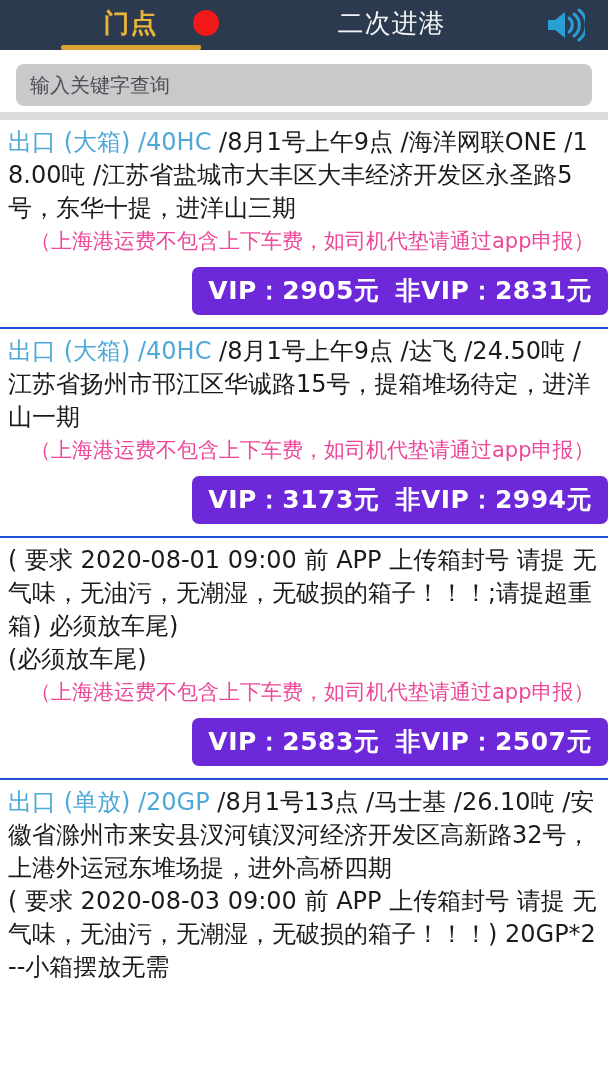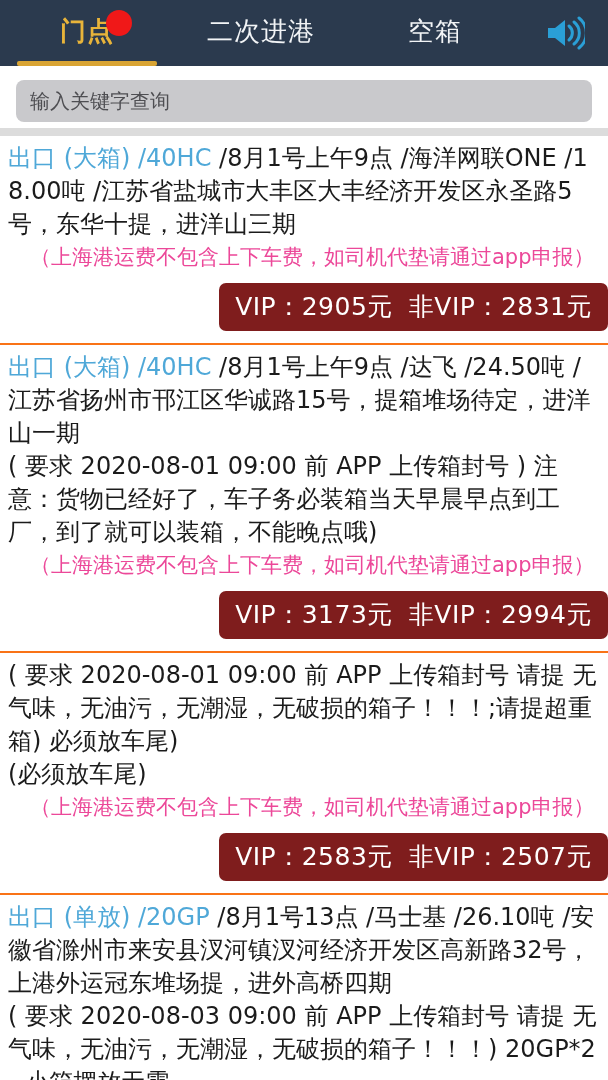--- a/index.html
+++ b/index.html
@@ -8,21 +8,21 @@
     width: 608px;
     height: 1080px;
     overflow: hidden;
     background: #ffffff;
     font-family: "DejaVu Sans", "Liberation Sans", sans-serif;
   }
 
   
   .topbar {
     position: relative;
-    height: 66px;
+    height: 50px;
     background: #2b3a4e;
     display: flex;
     align-items: stretch;
     padding: 0 0 0 0;
   }
   .tabs {
     flex: 1;
     display: flex;
     align-items: stretch;
   }
@@ -94,21 +94,21 @@
   .list {
     background: #ffffff;
     height: 944px;
     overflow: hidden;
   }
   .card {
     position: relative;
     padding: 6px 8px 6px 8px;
     background: #ffffff;
   }
-  .card + .card { border-top: 2px solid #f97316; }
+  .card + .card { border-top: 2px solid #1d4ed8; }
 
   .desc {
     font-size: 24px;
     line-height: 33px;
     color: #1b1b1b;
     word-break: break-all;
   }
   .desc .hl { color: #4fa8d8; }
 
   .note {
@@ -118,46 +118,43 @@
     padding-left: 22px;
     word-break: break-all;
   }
 
   .price-row {
     display: flex;
     justify-content: flex-end;
     padding: 9px 0 6px 0;
   }
   .price-badge {
-    background: #7f1d1d;
+    background: #6d28d9;
     color: #ffffff;
     font-size: 25px;
-    font-weight: 400;
+    font-weight: 700;
     letter-spacing: 0.5px;
     border-radius: 7px;
     padding: 7px 16px 8px 16px;
     margin-right: -8px;
     white-space: nowrap;
   }
   .price-badge .sep { display: inline-block; width: 16px; }
 </style>
 </head>
 <body>
 
 <div class="topbar">
   <div class="tabs">
     <div class="tab active">
       <span>门点</span>
       <span class="tab-badge"></span>
     </div>
     <div class="tab">
       <span>二次进港</span>
-    </div>
-    <div class="tab">
-      <span>空箱</span>
     </div>
   </div>
   <div class="speaker">
     <svg width="40" height="34" viewBox="0 0 40 34" aria-hidden="true">
       <path d="M3 12 h7 L20 4 v26 L10 22 H3 z" fill="#2a9fd6"></path>
       <path d="M24 10 a9 9 0 0 1 0 14" stroke="#2a9fd6" stroke-width="3" fill="none" stroke-linecap="round"></path>
       <path d="M29 6 a14 14 0 0 1 0 22" stroke="#2a9fd6" stroke-width="3" fill="none" stroke-linecap="round"></path>
       <path d="M34 2 a19 19 0 0 1 0 30" stroke="#2a9fd6" stroke-width="3" fill="none" stroke-linecap="round"></path>
     </svg>
   </div>
@@ -172,21 +169,20 @@
 <div class="list">
     <div class="card">
       <div class="desc"><span class="hl">出口 (大箱) /40HC </span><span>/8月1号上午9点 /海洋网联ONE /18.00吨 /江苏省盐城市大丰区大丰经济开发区永圣路5号，东华十提，进洋山三期</span></div>
       <div class="note">（上海港运费不包含上下车费，如司机代垫请通过app申报）</div>
       <div class="price-row">
         <div class="price-badge"><span>VIP：</span><span>2905元</span><span class="sep"></span><span>非VIP：</span><span>2831元</span></div>
       </div>
     </div>
     <div class="card">
       <div class="desc"><span class="hl">出口 (大箱) /40HC </span><span>/8月1号上午9点 /达飞 /24.50吨 /江苏省扬州市邗江区华诚路15号，提箱堆场待定，进洋山一期</span></div>
-      <div class="desc">( 要求 2020-08-01 09:00 前 APP 上传箱封号 ) 注意：货物已经好了，车子务必装箱当天早晨早点到工厂，到了就可以装箱，不能晚点哦)</div>
       <div class="note">（上海港运费不包含上下车费，如司机代垫请通过app申报）</div>
       <div class="price-row">
         <div class="price-badge"><span>VIP：</span><span>3173元</span><span class="sep"></span><span>非VIP：</span><span>2994元</span></div>
       </div>
     </div>
     <div class="card">
       <div class="desc">( 要求 2020-08-01 09:00 前 APP 上传箱封号 请提 无气味，无油污，无潮湿，无破损的箱子！！！;请提超重箱) 必须放车尾)</div>
       <div class="desc">(必须放车尾)</div>
       <div class="note">（上海港运费不包含上下车费，如司机代垫请通过app申报）</div>
       <div class="price-row">

